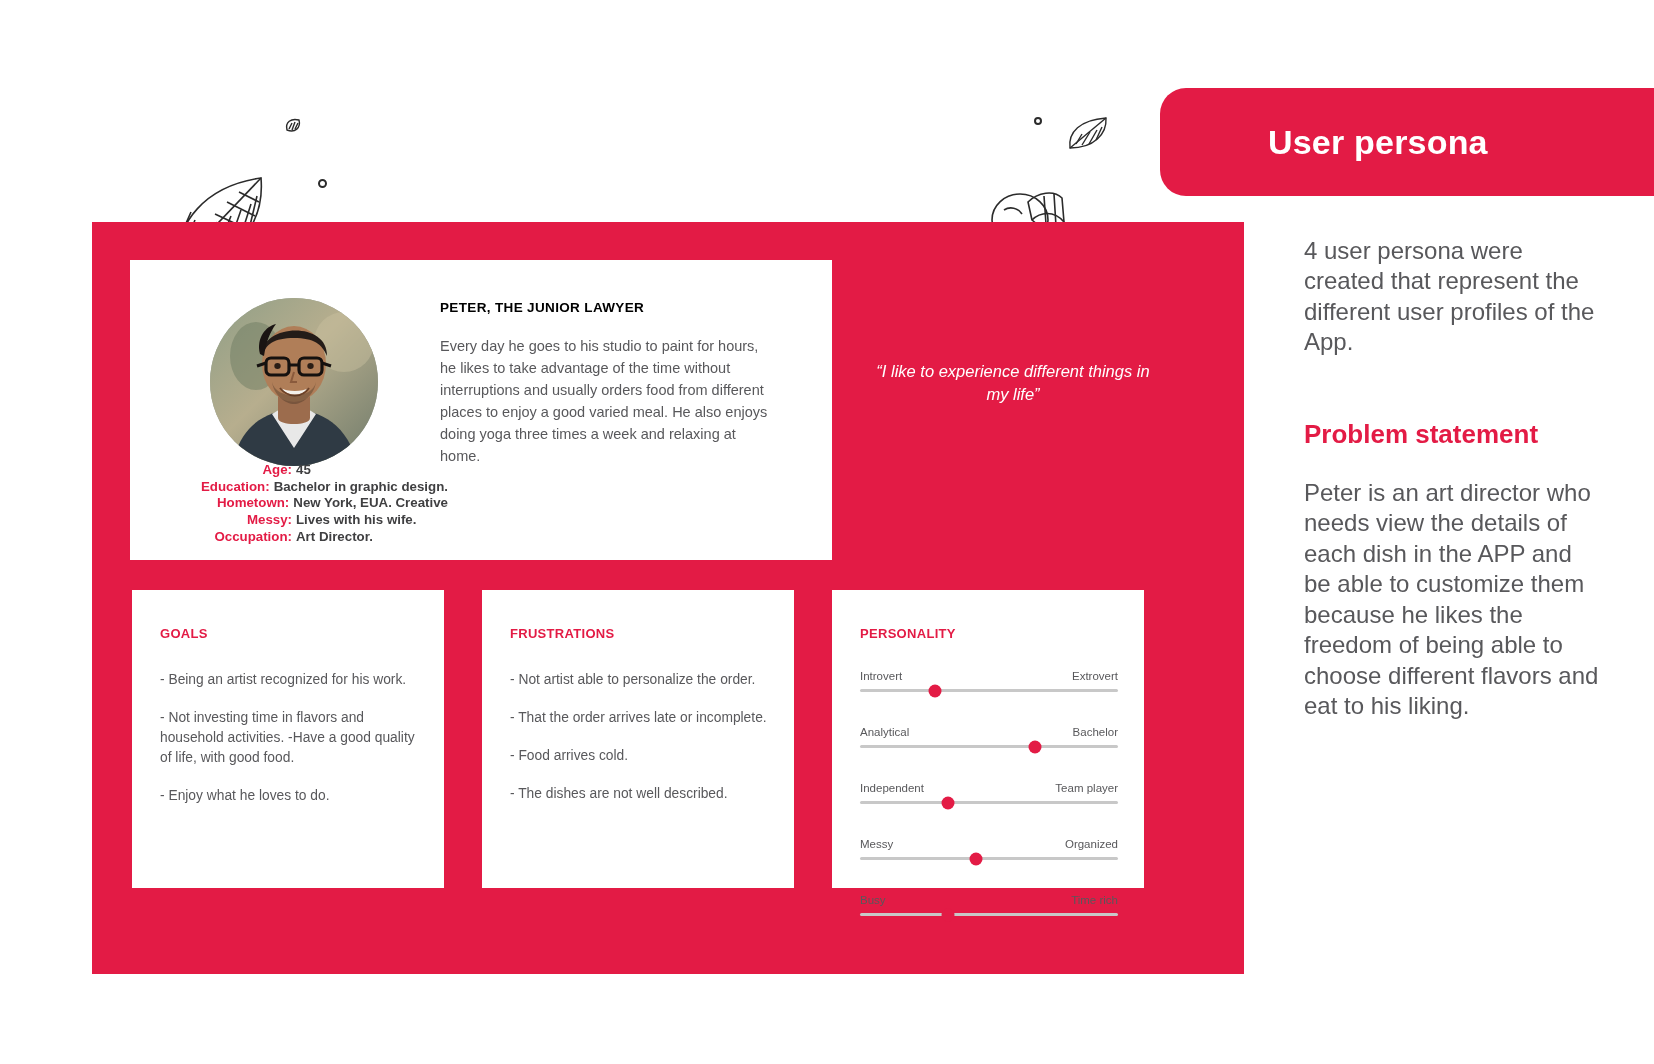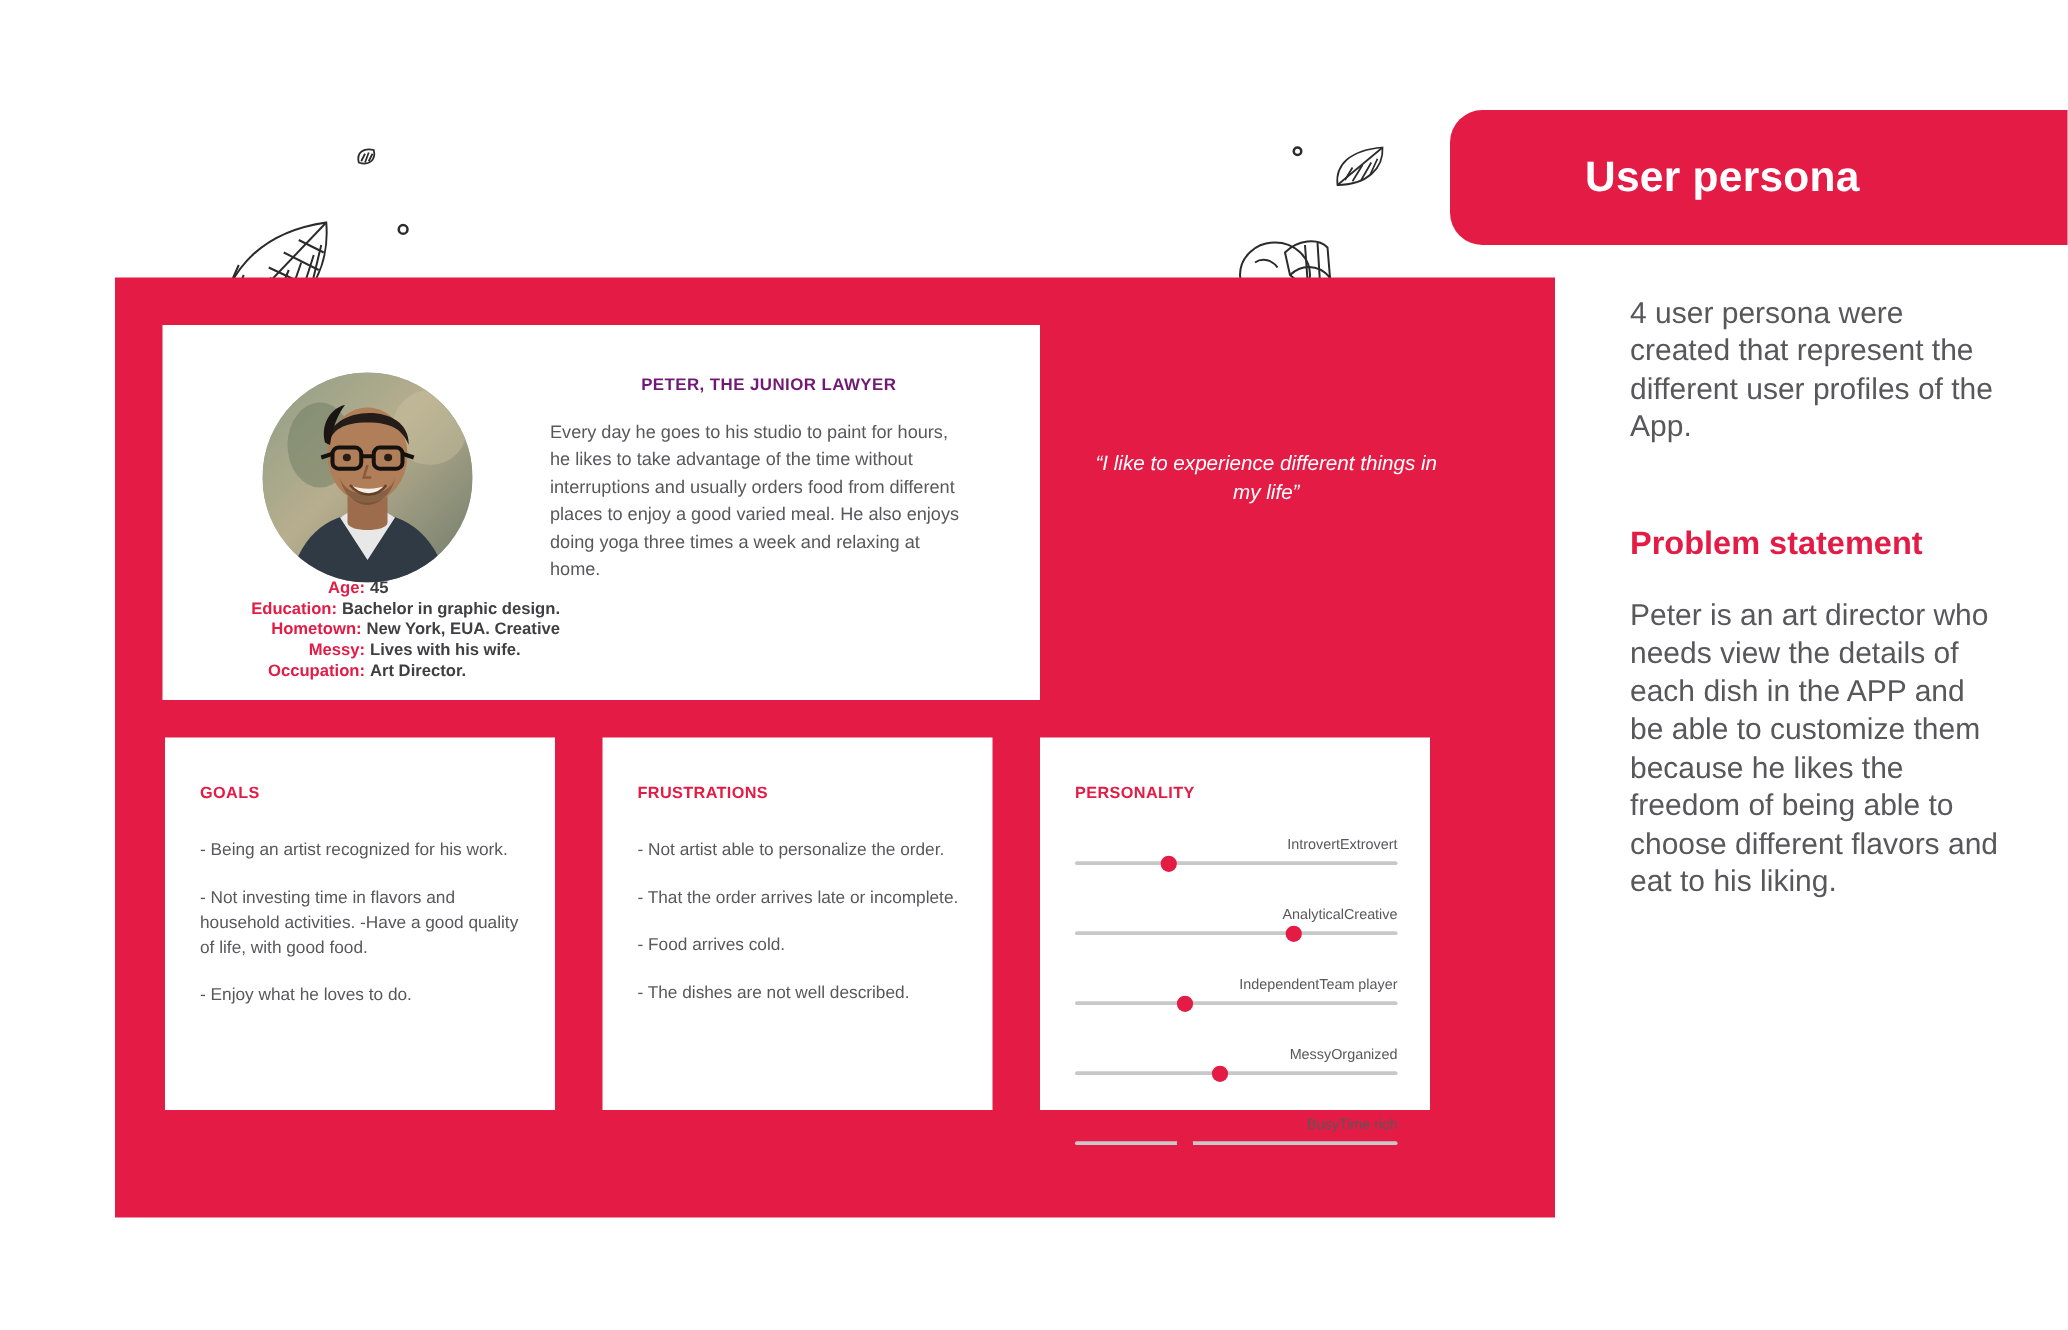--- a/index.html
+++ b/index.html
@@ -60,23 +60,22 @@
   .avatar svg { display: block; width: 100%; height: 100%; }
 
   .persona-head {
     position: absolute;
     left: 310px; top: 40px;
     width: 350px;
   }
   .persona-name {
     font-size: 13.5px;
     font-weight: bold;
-    color: #701a75;
+    color: #000000;
     letter-spacing: 0.35px;
-    text-align: center;
   }
   .persona-desc {
     margin-top: 20px;
     font-size: 14.5px;
     line-height: 1.52;
     color: #58585B;
     width: 332px;
   }
 
   
@@ -155,21 +154,21 @@
 
   
   .sliders {
     position: absolute;
     left: 28px; top: 58px;
     width: 258px;
   }
   .slider-row { position: relative; margin-top: 18px; height: 38px; }
   .slider-labels {
     display: flex;
-    justify-content: flex-end;
+    justify-content: space-between;
     font-size: 11.5px;
     color: #58585B;
     margin-bottom: 7px;
   }
   .slider-track {
     position: relative;
     height: 3px;
     background: #C8C8C8;
     border-radius: 2px;
   }
@@ -381,21 +380,21 @@
               <span>Extrovert</span>
             </div>
             <div class="slider-track">
               <div class="slider-knob" style="left: 29%;"></div>
             </div>
           </div>
 
           <div class="slider-row">
             <div class="slider-labels">
               <span>Analytical</span>
-              <span>Creative</span>
+              <span>Bachelor</span>
             </div>
             <div class="slider-track">
               <div class="slider-knob" style="left: 68%;"></div>
             </div>
           </div>
 
           <div class="slider-row">
             <div class="slider-labels">
               <span>Independent</span>
               <span>Team player</span>

